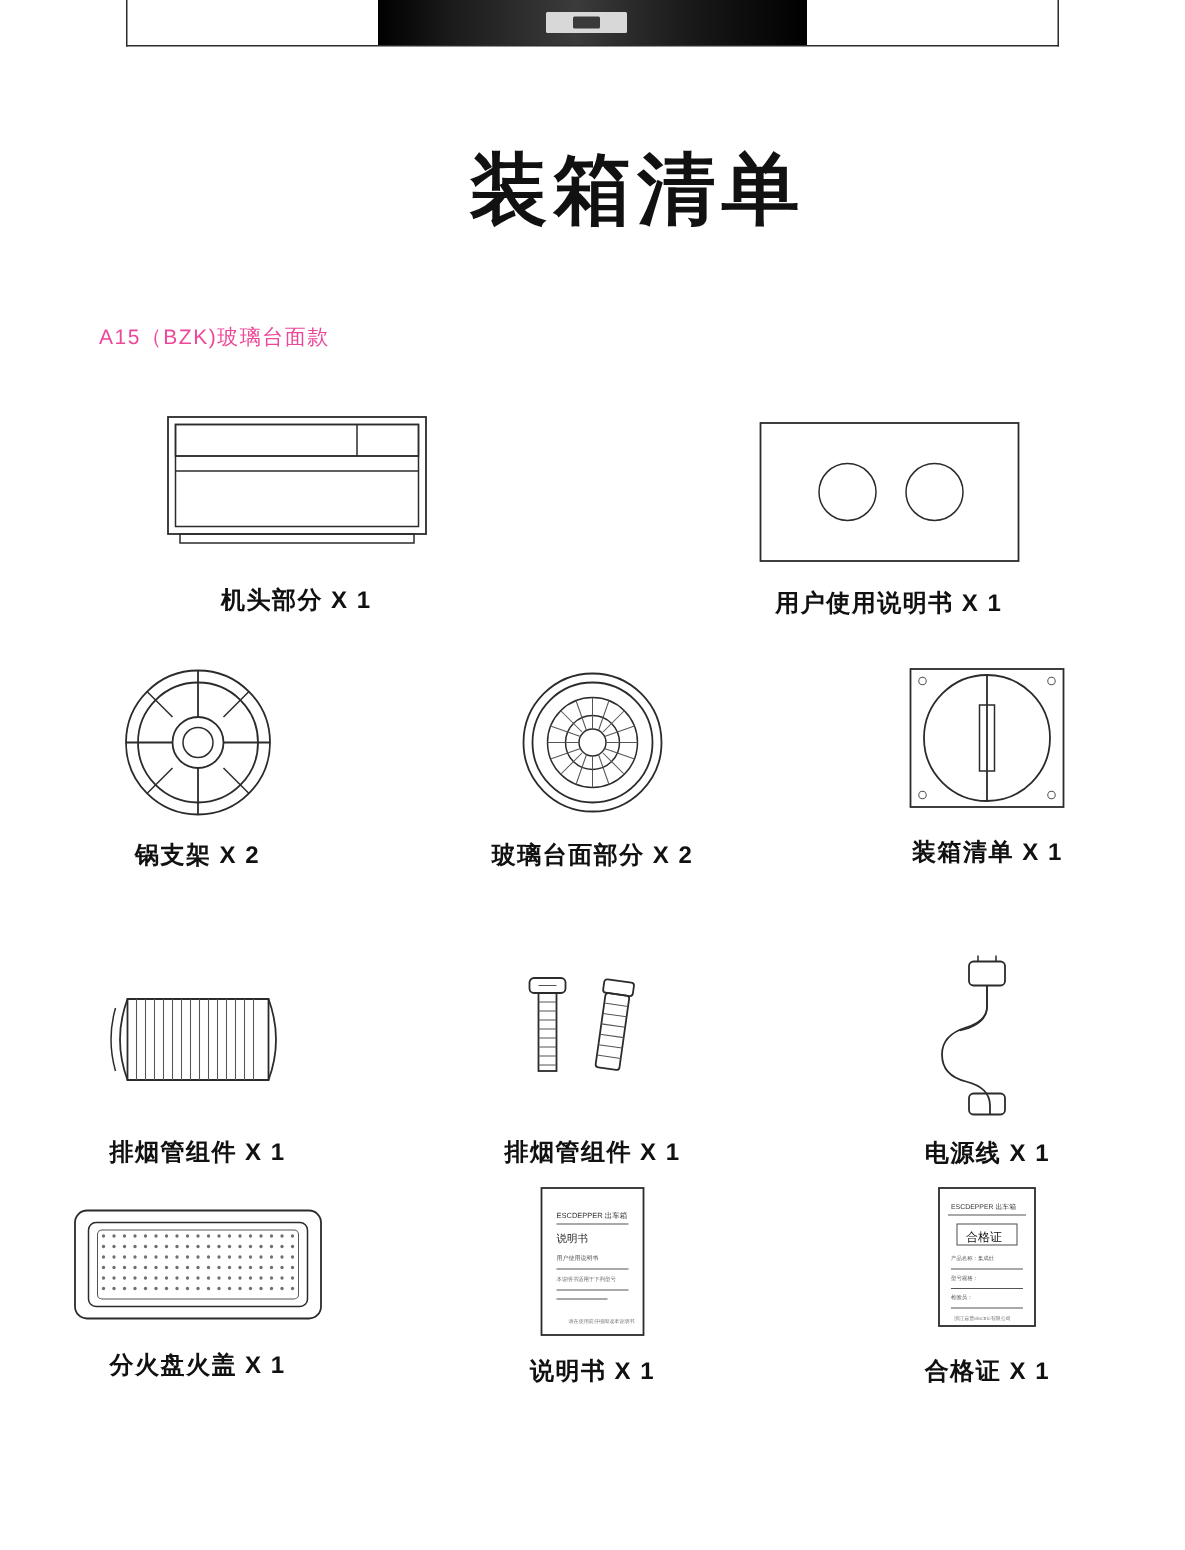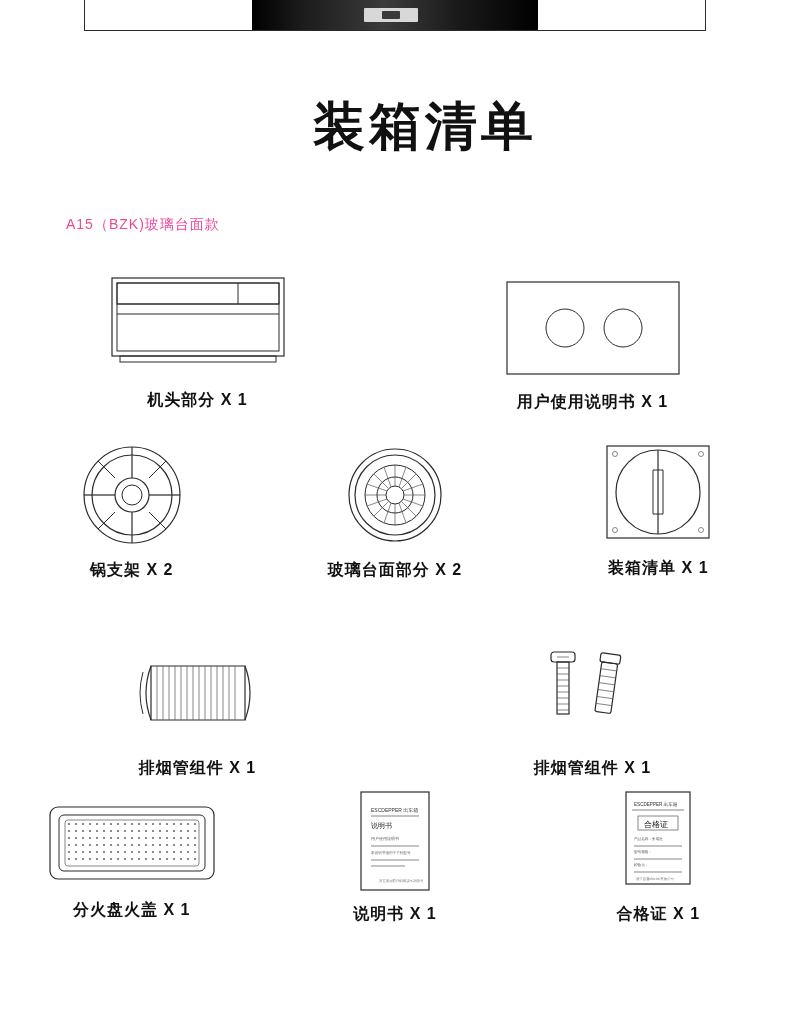--- a/index.html
+++ b/index.html
@@ -251,20 +251,36 @@
         </g>
       </svg>
     </div>
     <div class="cap">
       <span>排烟管组件</span>
       <span class="x">X 1</span>
     </div>
   </div>
 
 
+  <div class="cell">
+    <div class="art">
+      <svg width="100" height="112" viewBox="0 0 100 112">
+        <rect class="ln" x="38" y="4" width="24" height="16" rx="3"></rect>
+        <line class="ln2" x1="44" y1="4" x2="44" y2="-4"></line>
+        <line class="ln2" x1="56" y1="4" x2="56" y2="-4"></line>
+        <path class="ln" d="M50 20 v14 q0 10 -14 14 q-16 5 -16 18 q0 14 16 18 q16 4 16 16 v6"></path>
+        <rect class="ln" x="38" y="92" width="24" height="14" rx="3"></rect>
+        <path class="ln2" d="M50 20 v14 q0 12 -18 16"></path>
+      </svg>
+    </div>
+    <div class="cap">
+      <span>电源线</span>
+      <span class="x">X 1</span>
+    </div>
+  </div>
 </div>
 
 <div class="row" style="top:790px;height:160px;">
 
   <div class="cell">
     <div class="art" style="margin-top:14px;">
       <svg width="170" height="86" viewBox="0 0 170 86">
         <rect class="ln" x="3" y="3" width="164" height="72" rx="8"></rect>
         <rect class="ln2" x="12" y="11" width="146" height="56" rx="5"></rect>
         <g fill="#7a7a7a">

